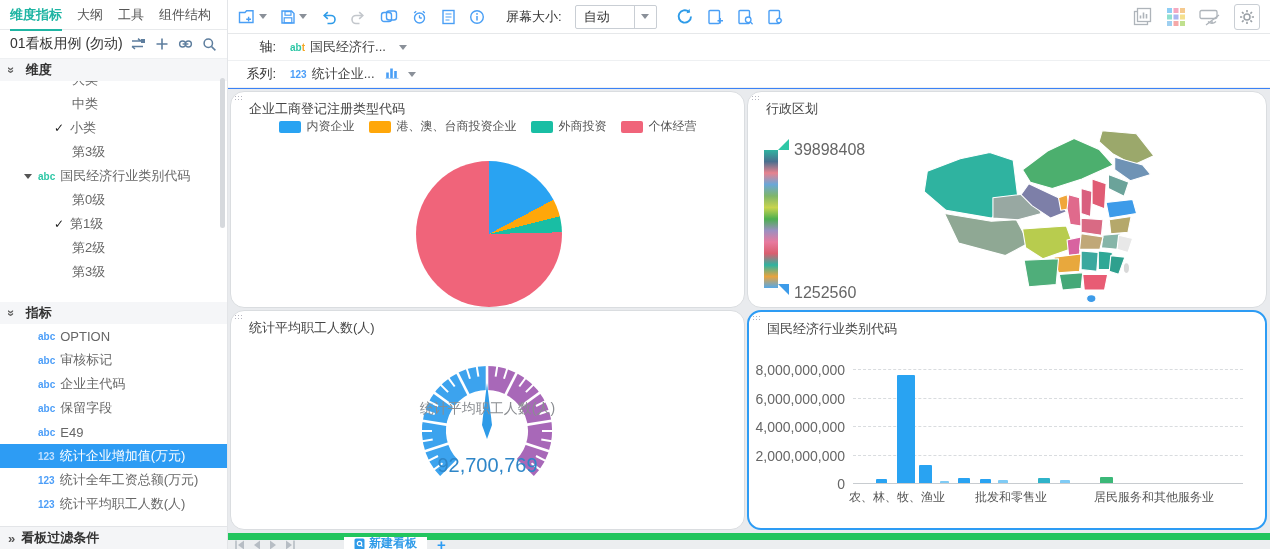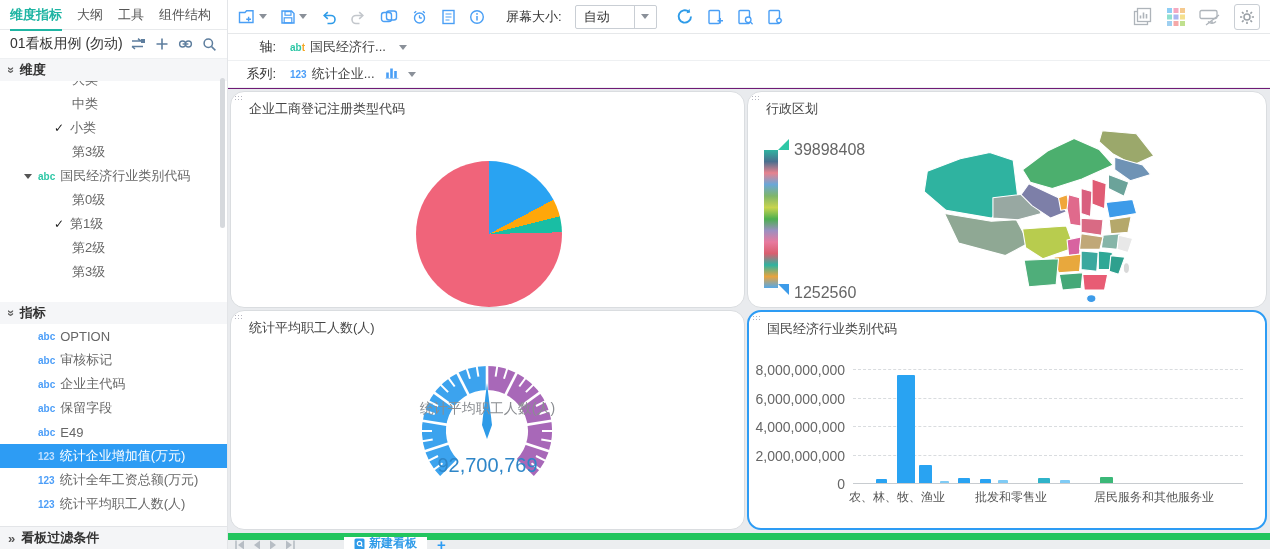--- a/index.html
+++ b/index.html
@@ -1,29 +1,29 @@
 <!DOCTYPE html>
 <html><head>
 <meta charset="utf-8">
 <style>
   html,body{margin:0;padding:0;background:#fff;}
   *{box-sizing:border-box;font-family:"Liberation Sans","DejaVu Sans",sans-serif;}
-  #app{position:relative;width:1270px;height:549px;overflow:hidden;background:#701a75;}
+  #app{position:relative;width:1270px;height:549px;overflow:hidden;background:#3b82f6;}
 
   
   #sidebar{position:absolute;left:0;top:0;width:228px;height:549px;background:#fff;border-right:1px solid #e3e5e8;}
   .sb-tabs{display:flex;align-items:center;height:30px;padding-left:10px;gap:15px;border-bottom:1px solid #e8eaec;}
   .sb-tab{font-size:13px;color:#555;cursor:pointer;position:relative;padding:6px 0;}
   .sb-tab.active{color:#1fb5a3;font-weight:bold;}
   .sb-tab.active::after{content:"";position:absolute;left:0;right:0;bottom:-1px;height:2px;background:#1fb5a3;}
   .sb-board{display:flex;align-items:center;height:29px;padding:0 10px;border-bottom:1px solid #eef0f2;}
   .sb-board-title{font-size:14px;color:#333;flex:1;white-space:nowrap;overflow:hidden;}
   .sb-board-icons{display:flex;align-items:center;gap:9px;}
   .sb-board-icons svg{display:block;}
-  .sec-head{display:flex;align-items:center;height:22px;padding-left:8px;background:#f5f6f8;font-size:13px;font-weight:bold;color:#333;gap:5px;}
+  .sec-head{display:flex;align-items:center;height:22px;padding-left:8px;background:#f5f6f8;font-size:13px;font-weight:bold;color:#333;gap:11px;}
   .chev2{color:#666;font-size:12px;display:inline-block;transform:rotate(90deg);font-weight:bold;}
   .tree{overflow:hidden;}
   #dim-tree{height:221px;}
   #mea-tree{height:198px;}
   .t-row{display:flex;align-items:center;height:24px;font-size:13px;color:#666;cursor:pointer;white-space:nowrap;}
   .t-row.sel{background:#2d9cf4;color:#fff;}
   .t-ind1{padding-left:24px;} .t-ind2{padding-left:72px;} .t-indm{padding-left:38px;}
   .t-caret{width:0;height:0;border-left:4px solid transparent;border-right:4px solid transparent;border-top:5px solid #555;margin-right:6px;}
   .t-check{font-size:12px;color:#222;margin-right:6px;margin-left:-18px;font-weight:bold;}
   .badge{font-size:10px;font-weight:bold;margin-right:5px;letter-spacing:0;}
@@ -374,20 +374,38 @@
             </svg></span>
         <span class="caret-d" style="margin-left:4px"></span>
       </span>
     </div>
 
     <div id="canvas">
 
       <div class="panel" id="p-pie">
         <div class="corner-dots"></div>
         <div class="p-title">企业工商登记注册类型代码</div>
+        <div id="legend">
+            <span class="lg-item">
+              <span class="lg-sw" style="background: rgb(41, 163, 242);"></span>
+              <span>内资企业</span>
+            </span>
+            <span class="lg-item">
+              <span class="lg-sw" style="background: rgb(255, 167, 10);"></span>
+              <span>港、澳、台商投资企业</span>
+            </span>
+            <span class="lg-item">
+              <span class="lg-sw" style="background: rgb(25, 190, 164);"></span>
+              <span>外商投资</span>
+            </span>
+            <span class="lg-item">
+              <span class="lg-sw" style="background: rgb(240, 100, 122);"></span>
+              <span>个体经营</span>
+            </span>
+          </div>
         <div id="pie" style="background: conic-gradient(rgb(41, 163, 242) -268.84deg, rgb(41, 163, 242) 62deg, rgb(255, 167, 10) 62deg, rgb(255, 167, 10) 76.04deg, rgb(25, 190, 164) 76.04deg, rgb(25, 190, 164) 88.64deg, rgb(240, 100, 122) 88.64deg, rgb(240, 100, 122) 91.16deg);"></div>
       </div>
 
       <div class="panel" id="p-map">
         <div class="corner-dots"></div>
         <div class="p-title">行政区划</div>
         <div id="colorbar" style="background: linear-gradient(rgb(47, 179, 160), rgb(74, 111, 142), rgb(232, 130, 142), rgb(106, 167, 216), rgb(127, 181, 106), rgb(200, 212, 78), rgb(76, 175, 80), rgb(155, 143, 193), rgb(232, 122, 158), rgb(217, 95, 111), rgb(47, 179, 160), rgb(232, 163, 61), rgb(85, 168, 232));"></div>
         <svg class="cb-marker" style="left:30px;top:47px" width="11" height="11">
             <polygon points="0,11 11,0 11,11" fill="#2ec7a6"></polygon>
           </svg>

